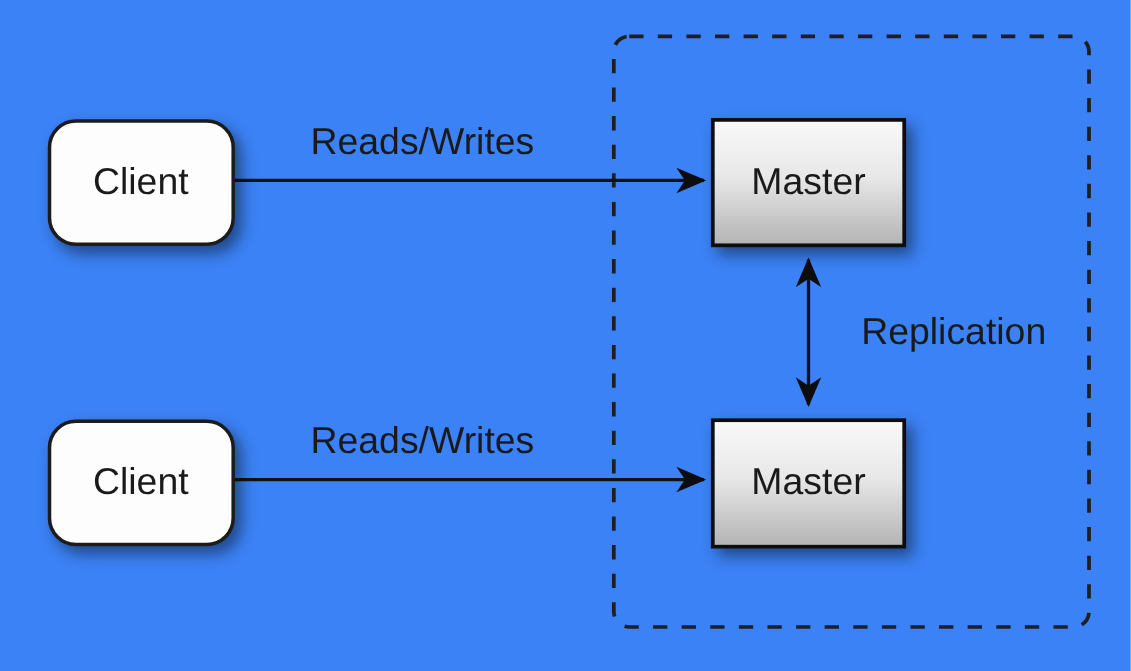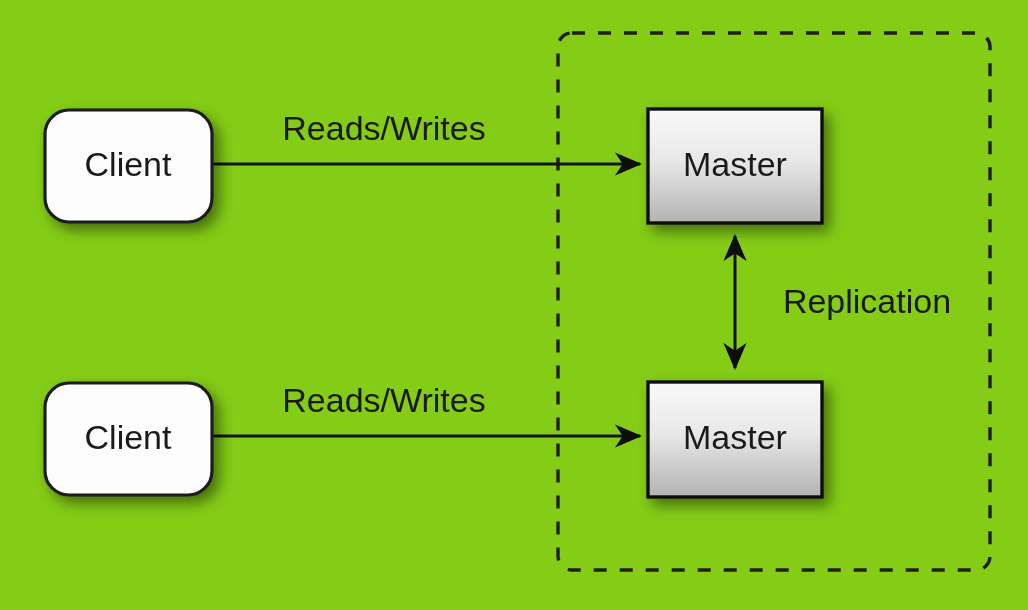--- a/index.html
+++ b/index.html
@@ -7,21 +7,21 @@
     padding: 0;
     background: #ffffff;
   }
   body {
     font-family: "Liberation Sans", sans-serif;
   }
   #diagram-canvas {
     position: relative;
     width: 1028px;
     height: 610px;
-    background: #84cc16;
+    background: #3b82f6;
     overflow: hidden;
   }
   #diagram-svg {
     position: absolute;
     left: 0;
     top: 0;
     width: 1028px;
     height: 610px;
   }
   .node-label {

